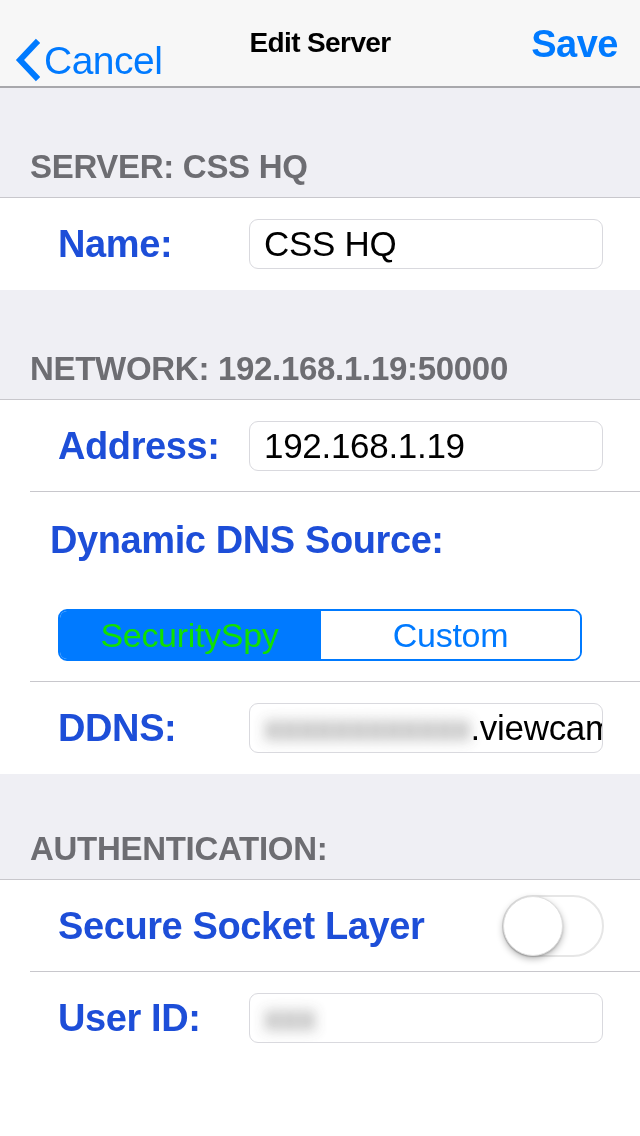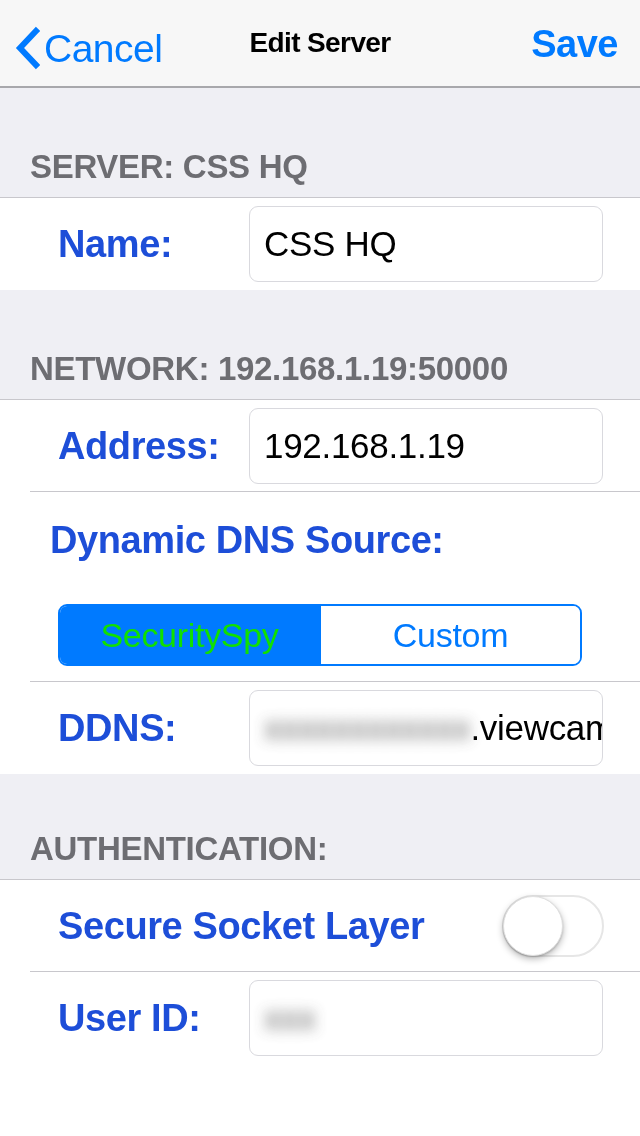--- a/index.html
+++ b/index.html
@@ -31,21 +31,21 @@
     background: #f7f7f7;
     border-bottom: 2px solid #a8a8ac;
     display: flex;
     align-items: center;
     justify-content: center;
   }
 
   .nav-left {
     position: absolute;
     left: 14px;
-    top: 4px;
+    top: 16px;
     height: 88px;
     display: flex;
     align-items: center;
     cursor: pointer;
   }
 
   .chevron-back {
     width: 26px;
     height: 44px;
     display: block;
@@ -129,21 +129,21 @@
     font-weight: bold;
     color: #1d4ed8;
     letter-spacing: -0.4px;
     white-space: nowrap;
   }
 
   .field {
     position: absolute;
     left: 249px;
     width: 354px;
-    height: 76px;
+    height: 50px;
     border: 1px solid #d9d9de;
     border-radius: 9px;
     background: #ffffff;
     display: flex;
     align-items: center;
     padding-left: 14px;
     overflow: hidden;
     cursor: text;
   }
 
@@ -181,21 +181,21 @@
     background: #ffffff;
     height: 94px;
     display: flex;
     align-items: center;
     padding: 0 58px 0 58px;
   }
 
   .segmented {
     display: flex;
     width: 524px;
-    height: 62px;
+    height: 52px;
     border: 2px solid #007aff;
     border-radius: 9px;
     overflow: hidden;
   }
 
   .segment {
     flex: 1;
     display: flex;
     align-items: center;
     justify-content: center;

